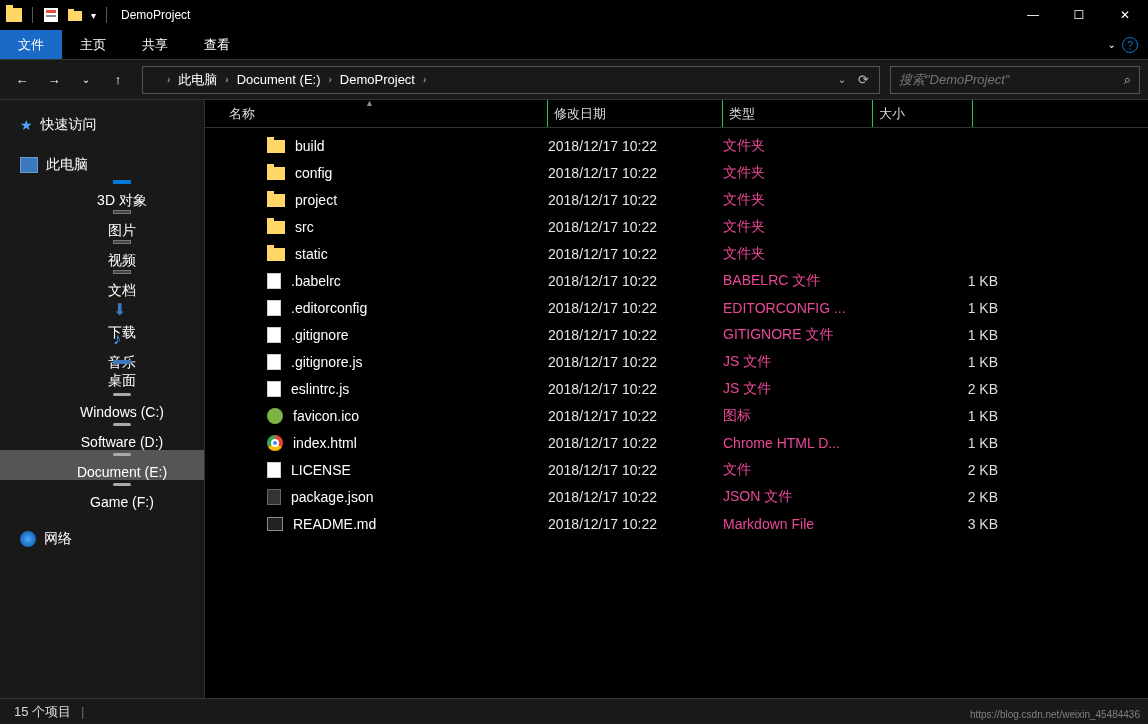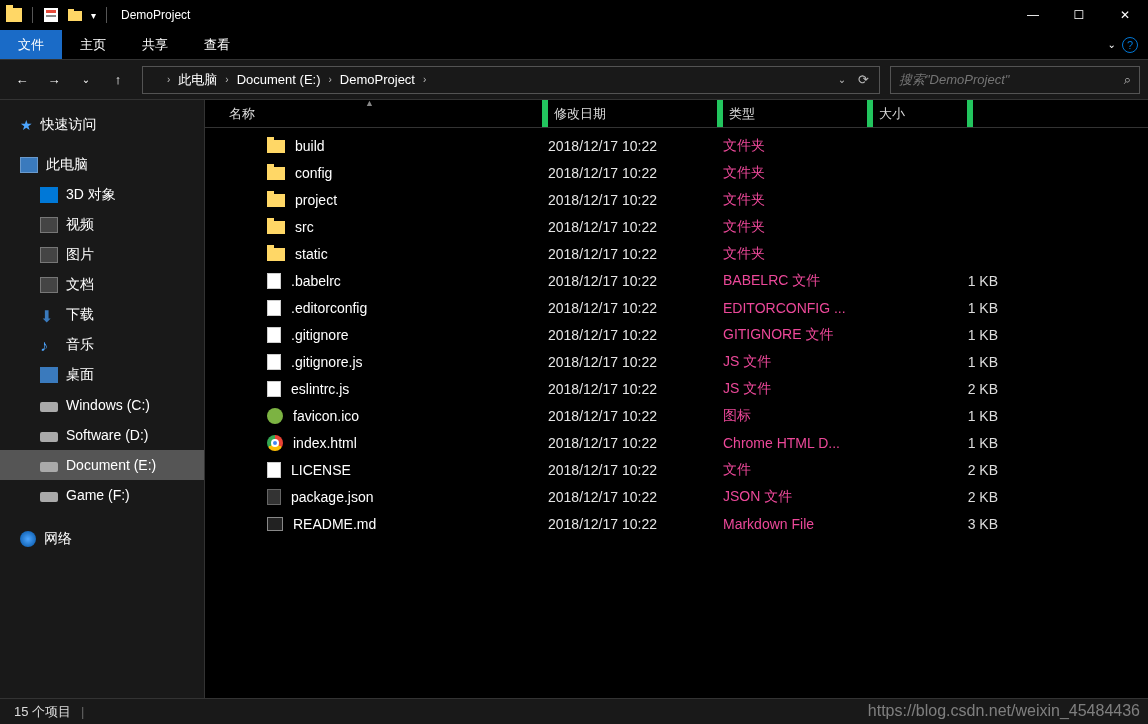--- a/index.html
+++ b/index.html
@@ -26,39 +26,39 @@
 .addressbar .sep-chev { padding: 0 4px; color: #bbb; font-size: 10px; }
 .addressbar .spacer { flex: 1; }
 .addressbar .addr-btn { padding: 0 6px; color: #bbb; }
 .searchbox { width: 250px; height: 28px; background: #191919; border: 1px solid #535353; display: flex; align-items: center; padding: 0 8px; }
 .searchbox input { flex: 1; background: transparent; border: none; outline: none; color: #888; font-size: 13px; font-style: italic; }
 
 .body { display: flex; height: 598px; background: #000; }
 
 .sidebar { width: 205px; background: #191919; border-right: 1px solid #333; padding-top: 10px; overflow: hidden; }
 .side-item { height: 30px; display: flex; align-items: center; padding-left: 20px; font-size: 14px; color: #fff; gap: 8px; }
-.side-item.sub { padding-left: 40px; }
+.side-item.sub { padding-left: 40px; flex-direction: column; }
 .side-item.selected { background: #555; }
 .side-ico { width: 18px; height: 16px; display: inline-block; }
 
 .ico-star { color: #4da6ff; font-size: 14px; }
 .ico-pc { background: #3a7abd; border: 1px solid #6a9acd; }
 .ico-3d { background: #0078d7; }
 .ico-video { background: #444; border: 1px solid #777; }
 .ico-pic { background: #444; border: 1px solid #777; }
 .ico-doc { background: #444; border: 1px solid #777; }
 .ico-dl { color: #3a7abd; font-size: 16px; }
 .ico-music { color: #4da6ff; font-size: 16px; }
 .ico-desk { background: #3a7abd; }
 .ico-drive { background: #aaa; border-radius: 2px; height: 10px; margin-top: 3px; }
 .ico-net { background: radial-gradient(#4da6ff, #0050a0); border-radius: 50%; width: 16px; height: 16px; }
 
 .filepane { flex: 1; background: #000; display: flex; flex-direction: column; }
 .columns { height: 28px; display: flex; align-items: center; border-bottom: 1px solid #333; padding-left: 18px; font-size: 13px; color: #ddd; position: relative; }
-.columns .col { border-right: 6px solid #22c55e; height: 100%; display: flex; align-items: center; padding-left: 6px; }
+.columns .col { border-right: 1px solid #22c55e; height: 100%; display: flex; align-items: center; padding-left: 6px; }
 .columns .sort-arrow { position: absolute; left: 160px; top: -2px; font-size: 9px; color: #888; }
 
 .filelist { flex: 1; padding-top: 4px; }
 .file-row { height: 27px; display: flex; align-items: center; padding-left: 18px; font-size: 14px; color: #fff; }
 .file-row .cell-name { width: 325px; display: flex; align-items: center; gap: 10px; padding-left: 44px; }
 .file-row .cell-date { width: 175px; color: #e5e5e5; }
 .file-row .cell-type { width: 195px; color: #ec4899; }
 .file-row .cell-size { width: 80px; color: #ddd; text-align: right; }
 
 .fi { width: 18px; height: 16px; display: inline-block; flex-shrink: 0; }
@@ -68,21 +68,21 @@
 .fi-js { background: #fff; border: 1px solid #ccc; width: 14px; height: 16px; position: relative; }
 .fi-favicon { background: #7cb342; border-radius: 50%; width: 16px; height: 16px; }
 .fi-chrome { background: conic-gradient(#ea4335 0 120deg, #fbbc05 120deg 240deg, #34a853 240deg 360deg); border-radius: 50%; width: 16px; height: 16px; position: relative; }
 .fi-chrome::after { content: ""; position: absolute; inset: 4px; background: #4285f4; border-radius: 50%; border: 2px solid #fff; }
 .fi-json { background: #333; border: 1px solid #666; width: 14px; height: 16px; }
 .fi-md { background: #222; border: 1px solid #888; width: 16px; height: 14px; }
 
 .statusbar { height: 26px; background: #191919; border-top: 1px solid #333; display: flex; align-items: center; padding: 0 14px; font-size: 13px; color: #ddd; }
 .statusbar .sep { margin-left: 10px; color: #666; }
 
-.watermark { position: absolute; right: 8px; bottom: 4px; color: #aaa; font-size: 16px; opacity: 0.7; }
+.watermark { position: absolute; right: 8px; bottom: 4px; color: #aaa; font-size: 10px; opacity: 0.7; }
 
 .col-name { width: 325px; }
 .col-date { width: 175px; }
 .col-type { width: 150px; }
 .col-size { width: 100px; }
 </style>
 </head>
 <body>
 
 <div class="titlebar">
@@ -152,26 +152,26 @@
     <div class="side-item">
       <span class="side-ico ico-pc"></span>
       <span>此电脑</span>
     </div>
     <div id="side-items">
         <div class="side-item sub">
           <span class="side-ico ico-3d"></span>
           <span>3D 对象</span>
         </div>
         <div class="side-item sub">
+          <span class="side-ico ico-pic"></span>
+          <span>图片</span>
+        </div>
+        <div class="side-item sub">
           <span class="side-ico ico-video"></span>
           <span>视频</span>
-        </div>
-        <div class="side-item sub">
-          <span class="side-ico ico-pic"></span>
-          <span>图片</span>
         </div>
         <div class="side-item sub">
           <span class="side-ico ico-doc"></span>
           <span>文档</span>
         </div>
         <div class="side-item sub">
           <span class="side-ico ico-dl" style="background: none;">⬇</span>
           <span>下载</span>
         </div>
         <div class="side-item sub">

